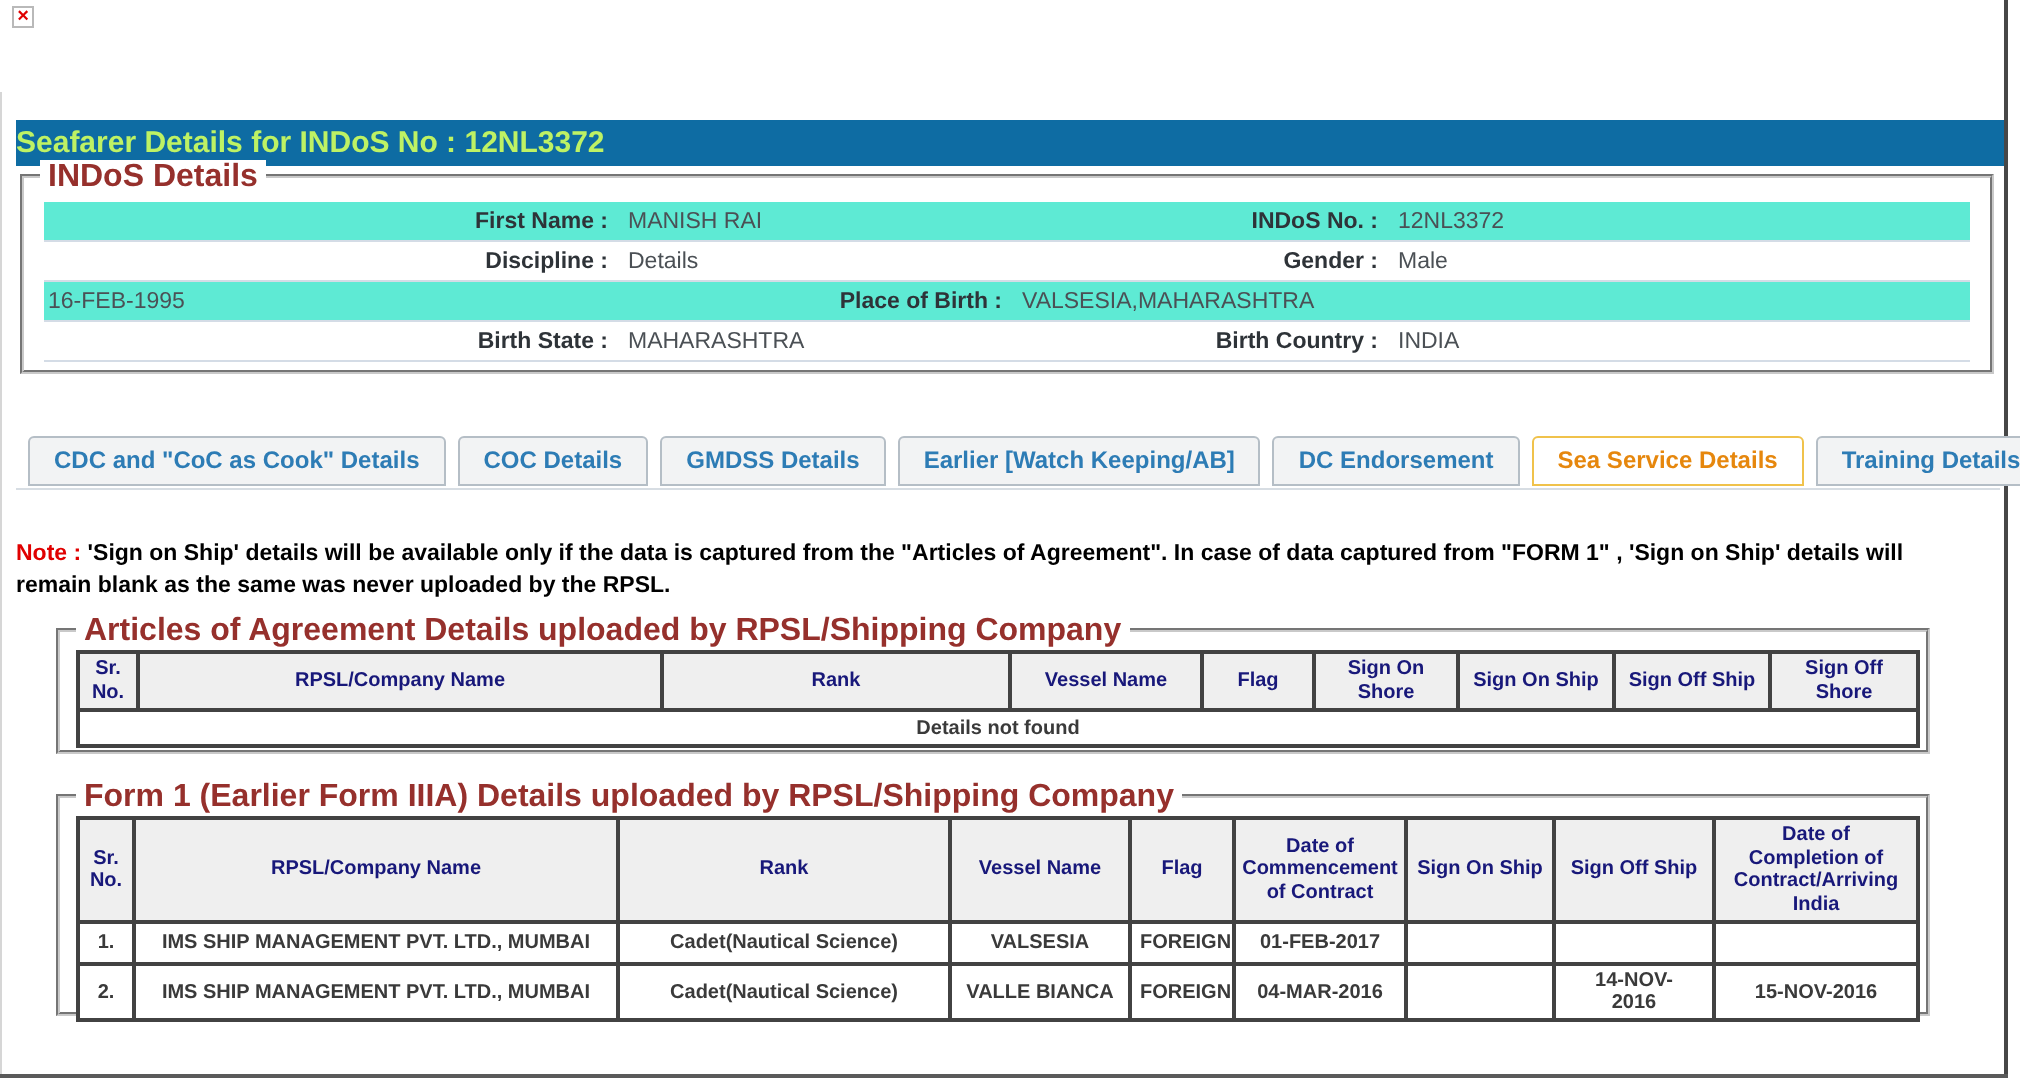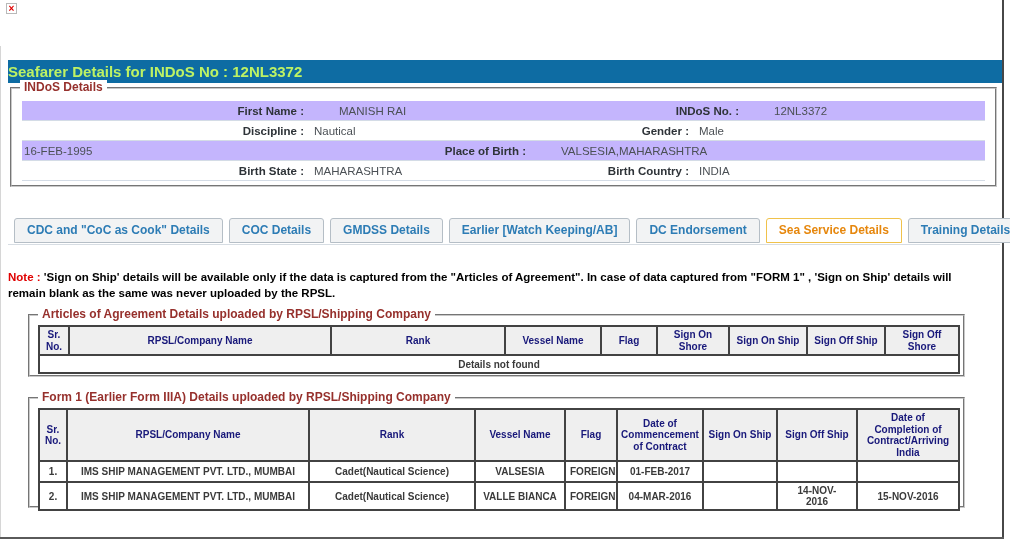--- a/index.html
+++ b/index.html
@@ -14,28 +14,28 @@
   .broken-img { position:absolute; left:6px; top:3px; width:11px; height:11px;
     border:1px solid #b9b9b9; color:#e00000; font-size:10px; line-height:9px;
     text-align:center; font-weight:bold; background:#fff; }
 
   .title-bar { position:absolute; left:8px; top:60px; width:994px; height:23px;
     background:#0e6ca3; color:#bef264; font-weight:bold; font-size:15px;
     text-align:left; line-height:23px; }
 
   .fs { position:absolute; border:2px groove #c9c9c9; background:#ffffff; }
   .fs > .legend { position:absolute; top:-9px; left:8px; background:#ffffff;
-    padding:0 4px; color:#96302c; font-weight:bold; font-size:12px; white-space:nowrap; }
+    padding:0 4px; color:#96302c; font-weight:bold; font-size:16px; white-space:nowrap; }
 
   
   .fs-indos { left:10px; top:87px; width:987px; height:100px; }
   .indos-rows { position:absolute; left:10px; right:10px; top:12px; }
   .indos-row { display:grid; grid-template-columns:290px 197px 188px 1fr;
     height:20px; align-items:center; font-size:11.5px; border-bottom:1px solid #d4dce6; }
-  .indos-row.alt { background:#c4b5fd;gap:25px; }
+  .indos-row.alt { background:#5eead4; }
   .f-label { text-align:right; font-weight:bold; color:#2e3338; padding-right:8px; white-space:nowrap; }
   .f-value { text-align:left; color:#4b5055; padding-left:2px; white-space:nowrap; }
 
   
   .tab-bar { position:absolute; left:8px; top:218px; width:992px; height:27px;
     display:flex; gap:6px; padding-left:6px; border-bottom:1px solid #d7dde3; }
   .tab { height:25px; line-height:23px; padding:0 12px; background:#f2f3f4;
     border:1px solid #b5bec6; border-radius:3px 3px 0 0; color:#2d7cb5;
     font-weight:bold; font-size:12px; white-space:nowrap; cursor:pointer; }
   .tab.active { background:#ffffff; border-color:#f0c24b; color:#e6870d; }
@@ -79,21 +79,21 @@
   <span class="legend">INDoS Details</span>
   <div class="indos-rows">
     <div class="indos-row alt">
       <span class="f-label">First Name :</span>
       <span class="f-value">MANISH RAI</span>
       <span class="f-label">INDoS No. :</span>
       <span class="f-value">12NL3372</span>
     </div>
     <div class="indos-row">
       <span class="f-label">Discipline :</span>
-      <span class="f-value">Nautical</span>
+      <span class="f-value">Details</span>
       <span class="f-label">Gender :</span>
       <span class="f-value">Male</span>
     </div>
     <div class="indos-row alt">
       <span class="f-value">16-FEB-1995</span>
       <span class="f-label">Place of Birth :</span>
       <span class="f-value">VALSESIA,MAHARASHTRA</span>
     </div>
     <div class="indos-row">
       <span class="f-label">Birth State :</span>

